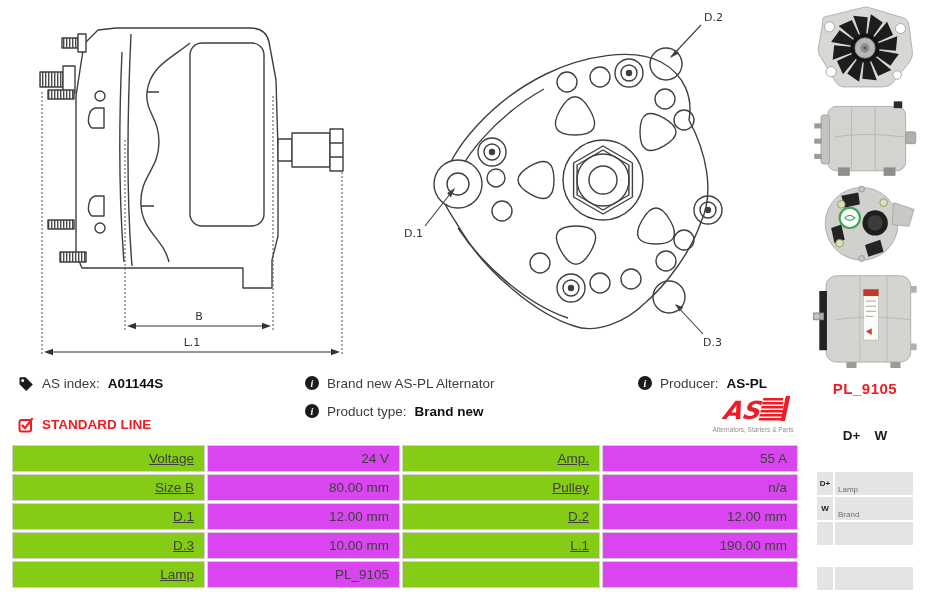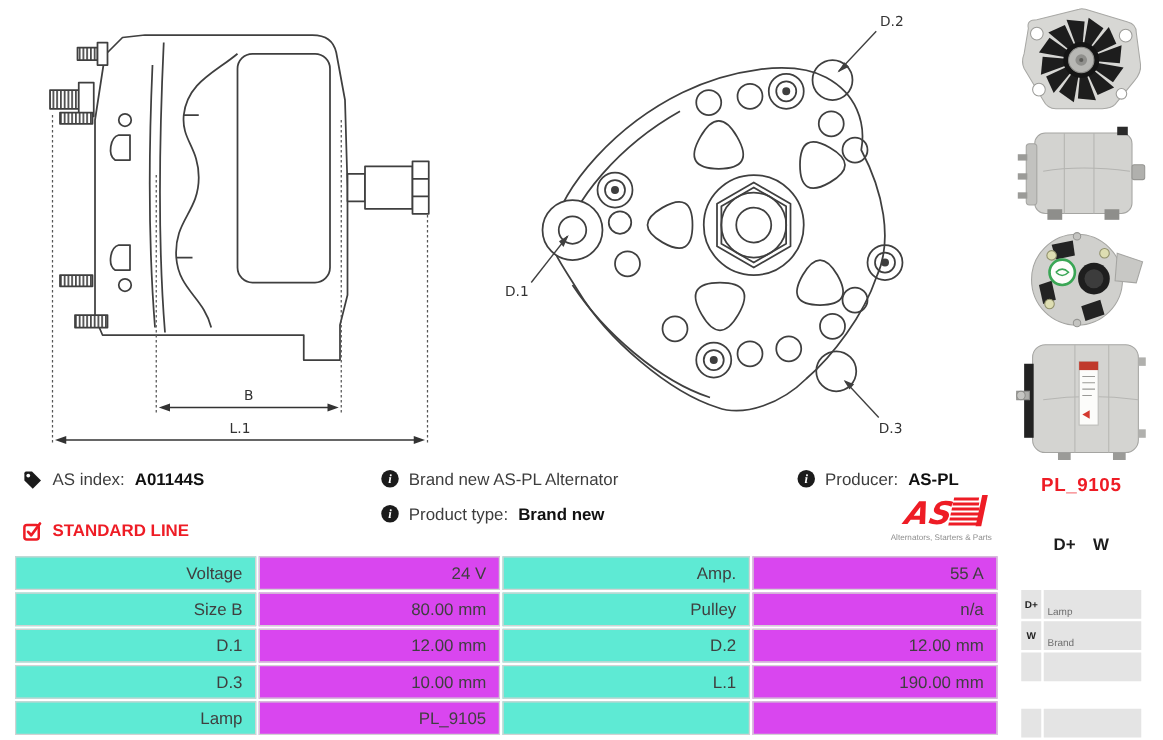--- a/index.html
+++ b/index.html
@@ -15,21 +15,21 @@
   .red-line{color:#ee1c25;font-weight:bold;}
   .circle-i{width:14px;height:14px;border-radius:50%;background:#1b1b1b;color:#fff;
             font-size:10px;font-weight:bold;font-style:italic;display:inline-flex;
             align-items:center;justify-content:center;font-family:"Liberation Serif",serif;flex:0 0 auto;}
 
   
   table.spec{position:absolute;left:10px;top:443px;border-collapse:separate;border-spacing:2px;
              table-layout:fixed;width:790px;}
   table.spec td{height:25px;font-size:13.5px;color:#3f3f3f;text-align:right;
                 padding:0 10px 0 0;border:1px solid #d2d2d2;overflow:hidden;}
-  td.lbl{background:#5eead4;border-color:#dadada;}
+  td.lbl{background:#84cc16;border-color:#dadada;text-decoration:underline;}
   td.val{background:#d946ef;}
 
   
   .photos-col{position:absolute;left:800px;top:0;width:130px;height:592px;
               display:flex;flex-direction:column;align-items:center;}
   .plug-code{color:#ee1c25;font-weight:bold;font-size:15px;letter-spacing:.5px;}
   .terminals{font-weight:bold;font-size:13.5px;color:#1c1c1c;display:flex;gap:14px;}
   .legend{border-collapse:separate;border-spacing:2px;table-layout:fixed;width:100px;}
   .legend td{background:#e4e4e4;height:11px;font-size:8px;padding:12px 0 0 3px;color:#6e6e6e;overflow:hidden;}
   .legend td.pin{width:16px;font-weight:bold;color:#222;text-align:center;padding:0;}

